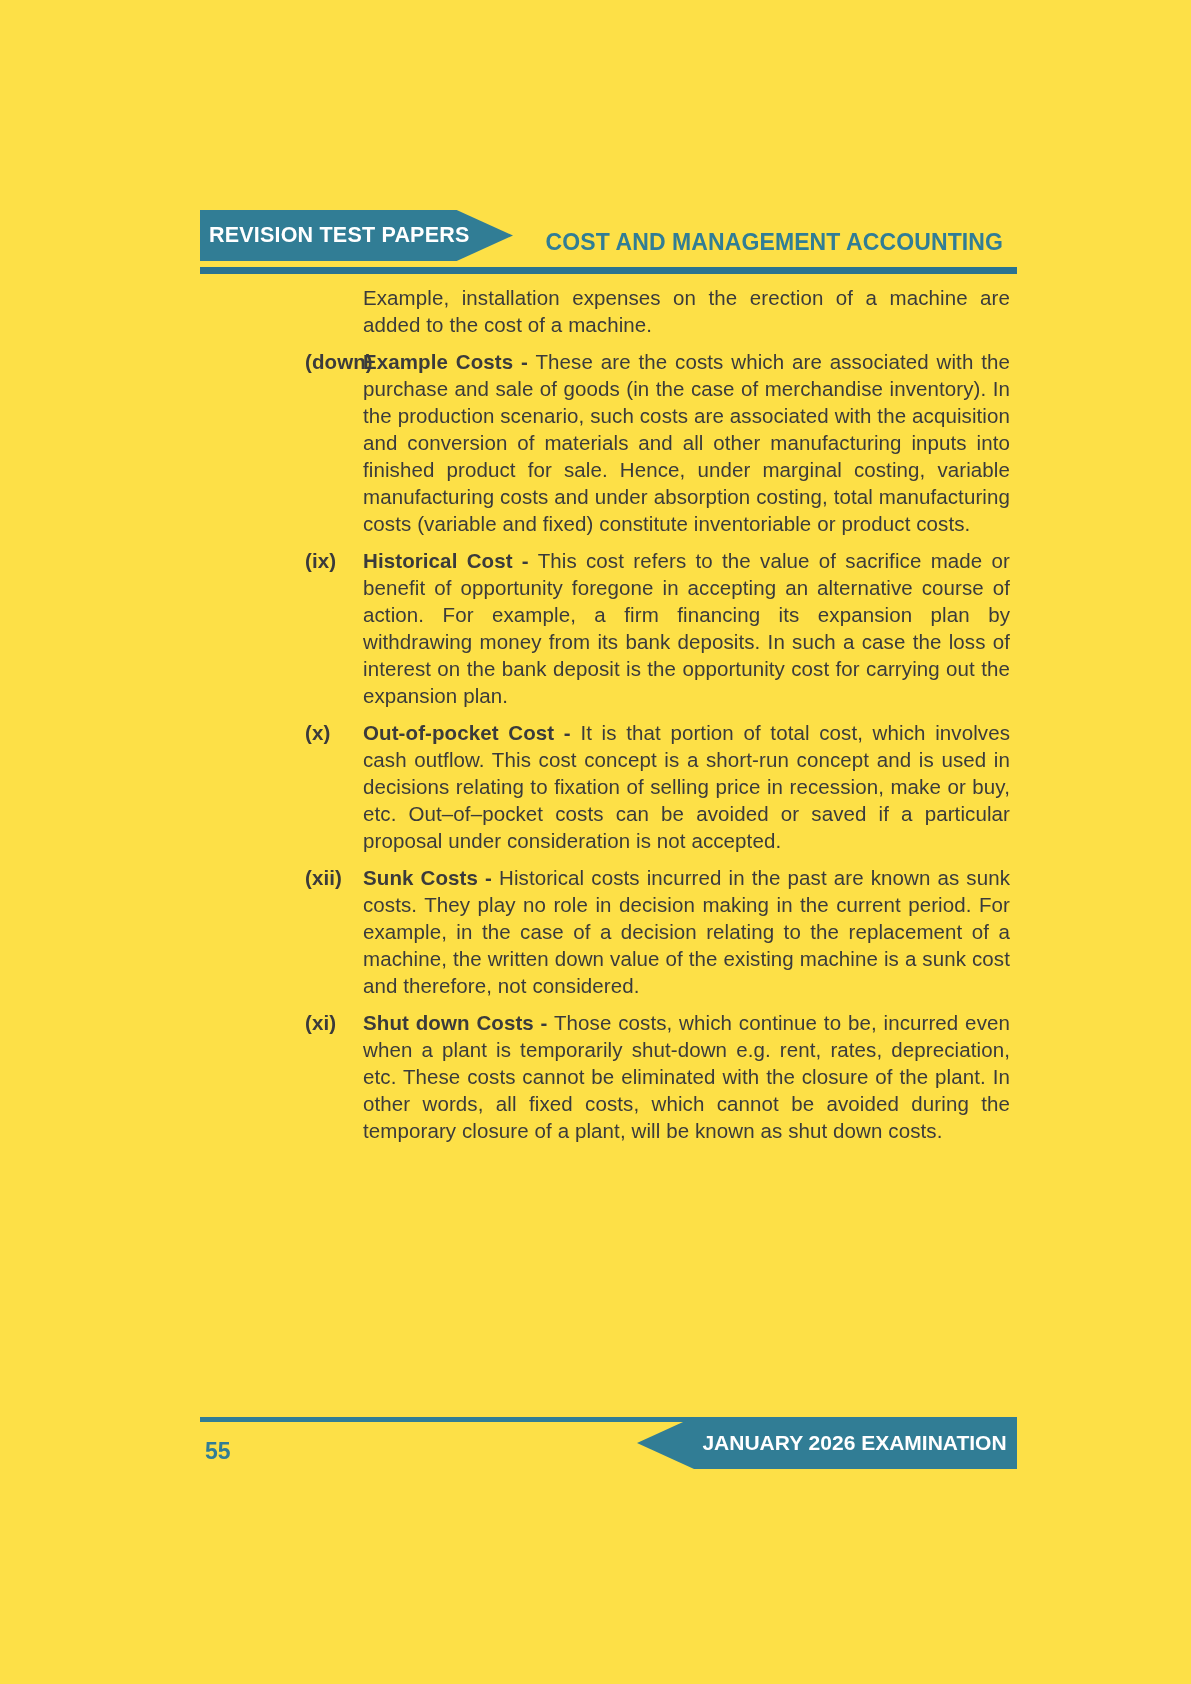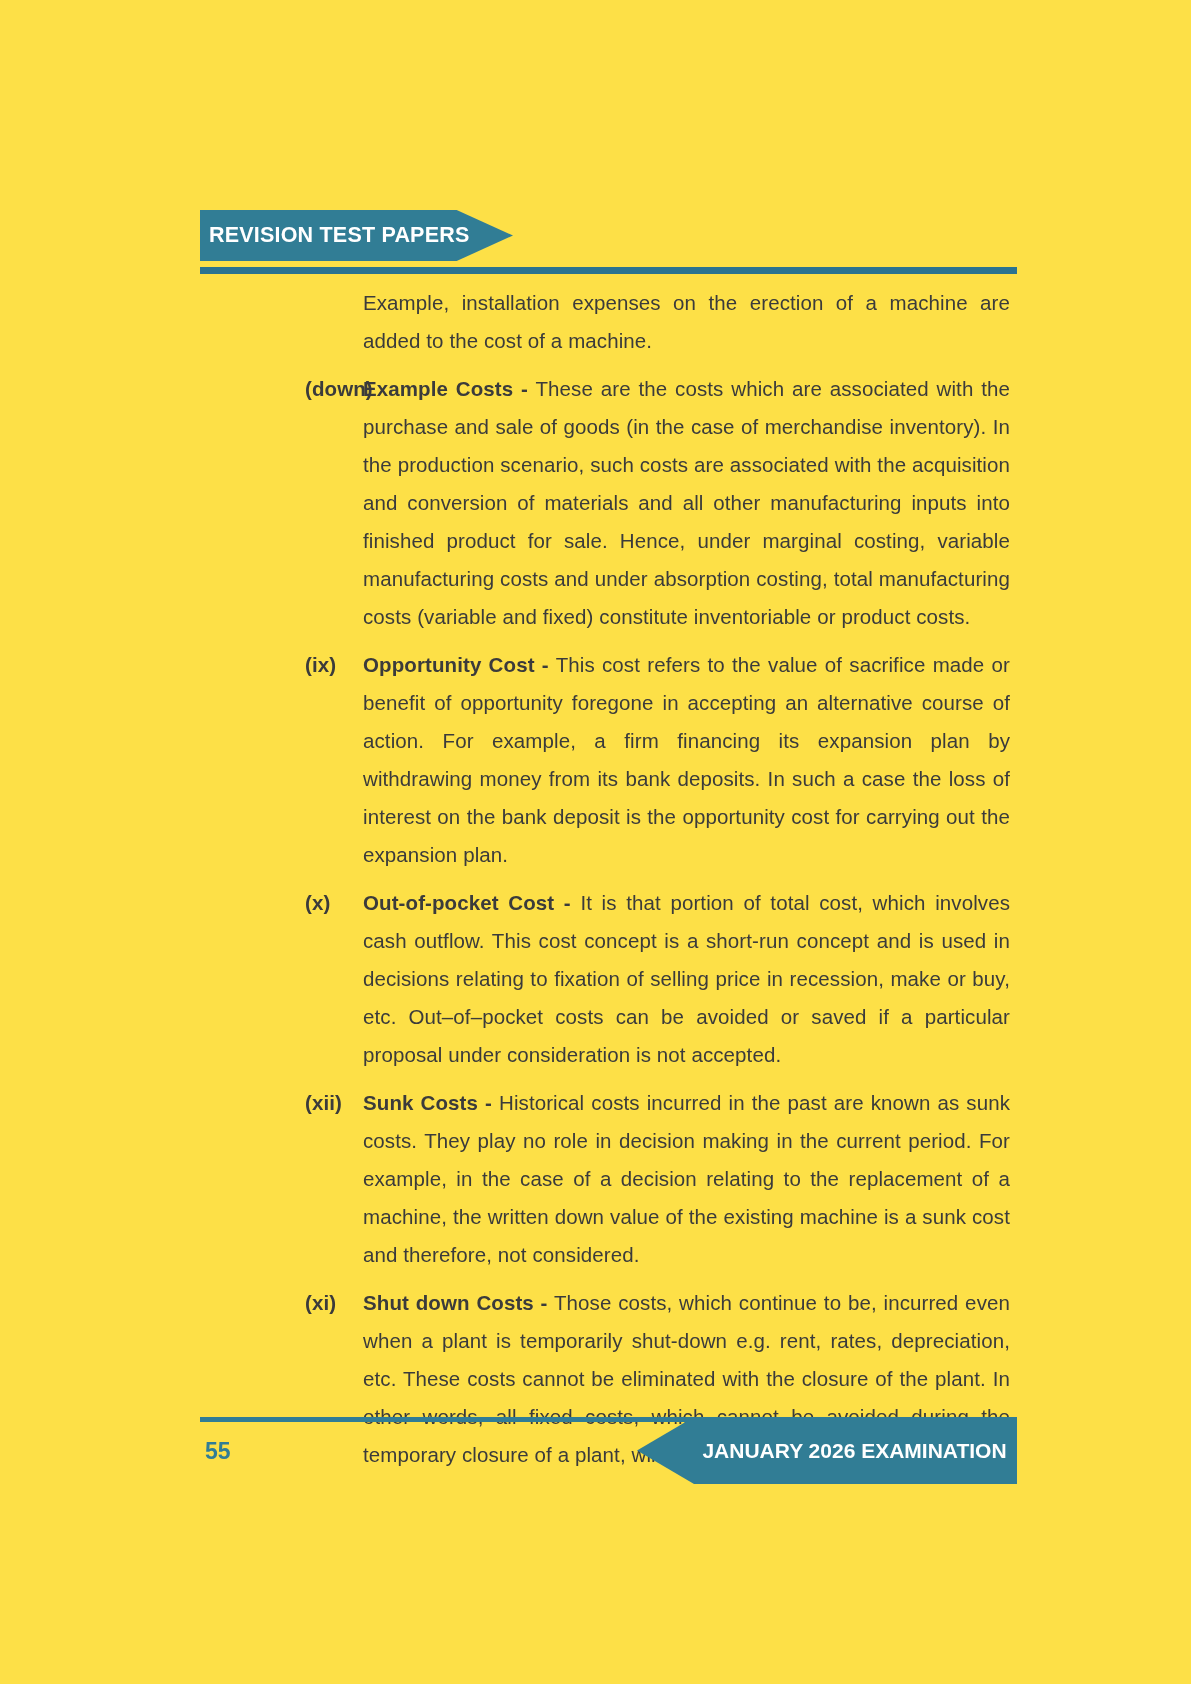--- a/index.html
+++ b/index.html
@@ -50,21 +50,21 @@
     width: 817px; height: 7px;
     background: var(--rule);
   }
   
   .content {
     position: absolute;
     left: 305px; top: 284px;
     width: 705px;
     color: var(--text);
     font-size: 20.5px;
-    line-height: 38px;
+    line-height: 27px;
     text-align: justify;
     letter-spacing: 0.1px;
   }
   .intro {
     margin: 0 0 10px 58px;
   }
   .item {
     position: relative;
     padding-left: 58px;
     margin-top: 10px;
@@ -79,21 +79,21 @@
   
   .footer-rule {
     position: absolute;
     left: 200px; top: 1417px;
     width: 497px; height: 5px;
     background: var(--teal);
   }
   .footer-banner {
     position: absolute;
     left: 637px; top: 1417px;
-    width: 380px; height: 67px;
+    width: 380px; height: 52px;
     background: var(--teal);
     clip-path: polygon(0 50%, 15% 0, 100% 0, 100% 100%, 15% 100%);
     display: flex; align-items: center; justify-content: center;
     padding-left: 55px;
   }
   .footer-banner .banner-label {
     color: #ffffff;
     font-weight: bold;
     font-size: 21px;
     white-space: nowrap;
@@ -108,37 +108,38 @@
   }
 </style>
 </head>
 <body>
 
 <div class="page">
 
   <div class="header-banner">
     <span class="banner-label">REVISION TEST PAPERS</span>
   </div>
+  <div class="page-title">COST AND MANAGEMENT ACCOUNTING</div>
   <div class="header-rule"></div>
 
   <main class="content">
     <p class="intro">Example, installation expenses on the erection of a machine are added to the cost of a machine.</p>
 
     <div class="item">
       <span class="marker">(down)</span>
       <p class="item-text">
         <span class="term">Example Costs -</span>
         <span>These are the costs which are associated with the purchase and sale of goods (in the case of merchandise inventory). In the production scenario, such costs are associated with the acquisition and conversion of materials and all other manufacturing inputs into finished product for sale. Hence, under marginal costing, variable manufacturing costs and under absorption costing, total manufacturing costs (variable and fixed) constitute inventoriable or product costs.</span>
       </p>
     </div>
 
     <div class="item">
       <span class="marker">(ix)</span>
       <p class="item-text">
-        <span class="term">Opportunity Cost -</span>
+        <span class="term">Historical Cost -</span>
         <span>This cost refers to the value of sacrifice made or benefit of opportunity foregone in accepting an alternative course of action. For example, a firm financing its expansion plan by withdrawing money from its bank deposits. In such a case the loss of interest on the bank deposit is the opportunity cost for carrying out the expansion plan.</span>
       </p>
     </div>
 
     <div class="item">
       <span class="marker">(x)</span>
       <p class="item-text">
         <span class="term">Out-of-pocket Cost -</span>
         <span>It is that portion of total cost, which involves cash outflow. This cost concept is a short-run concept and is used in decisions relating to fixation of selling price in recession, make or buy, etc. Out–of–pocket costs can be avoided or saved if a particular proposal under consideration is not accepted.</span>
       </p>

